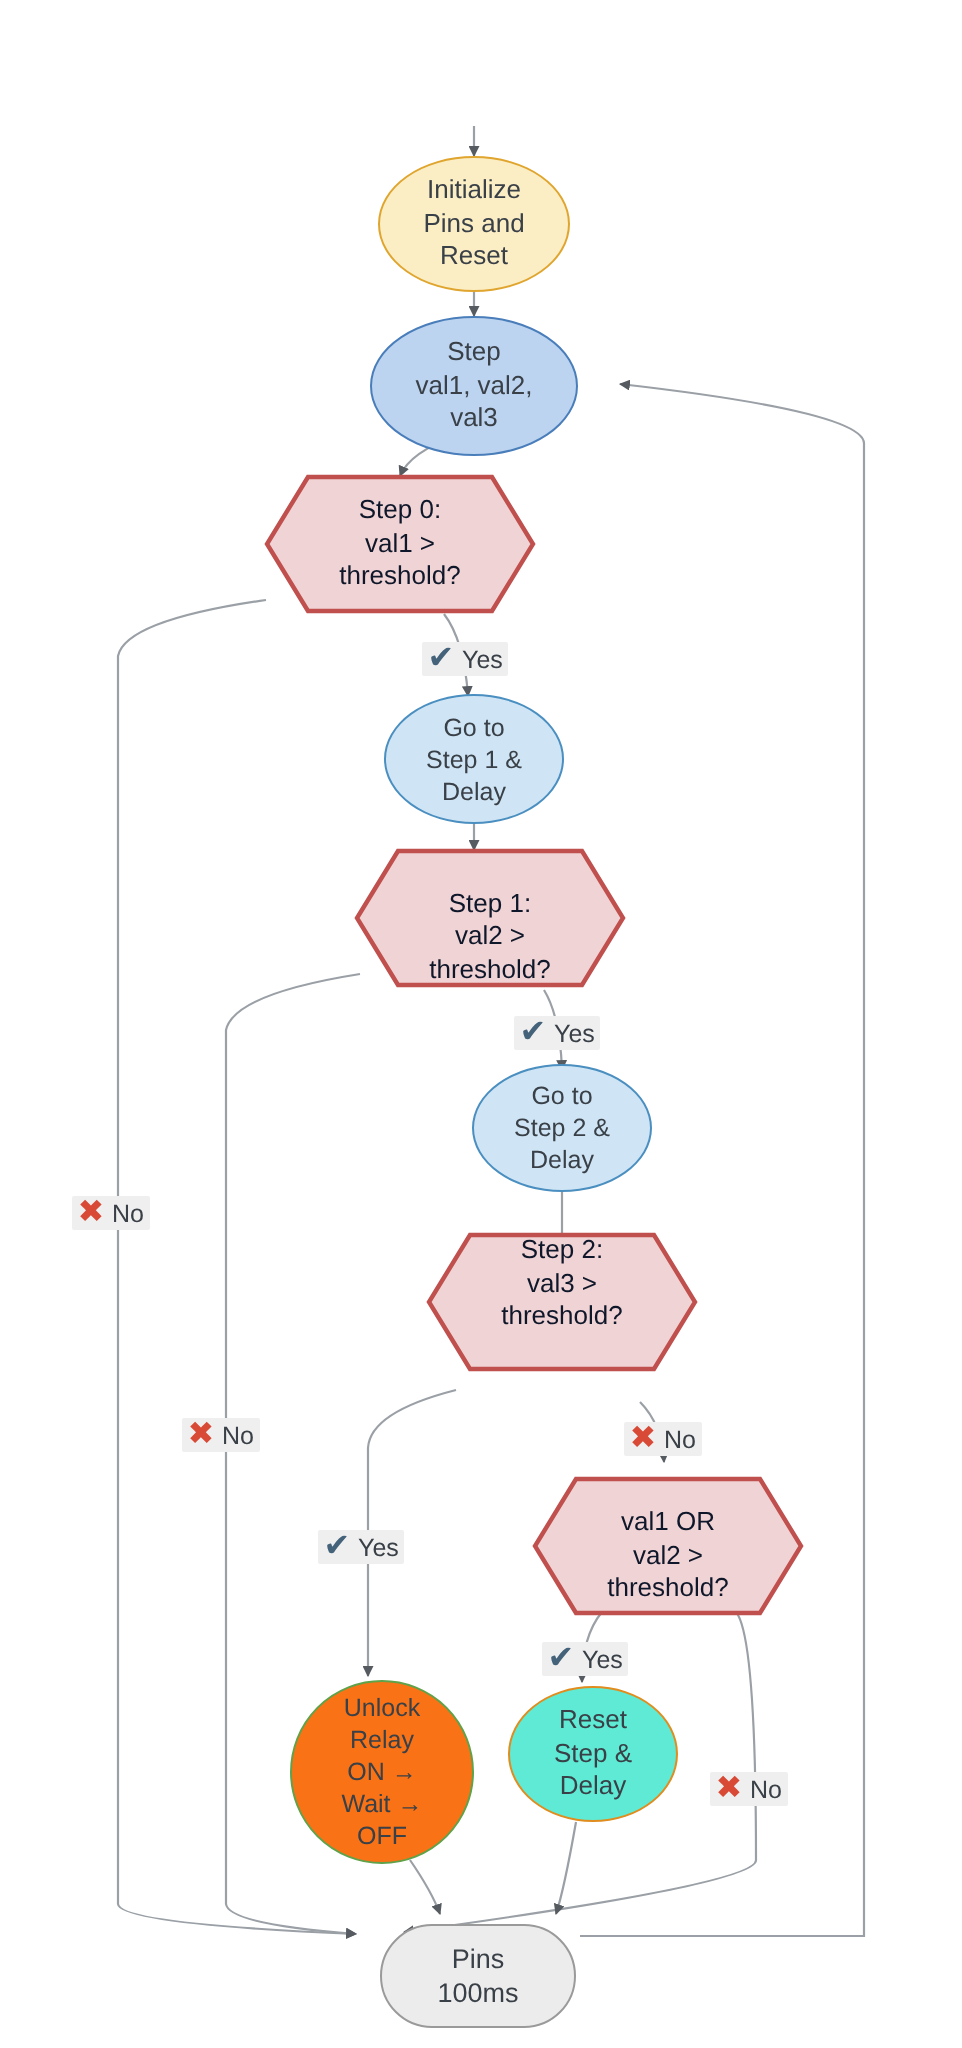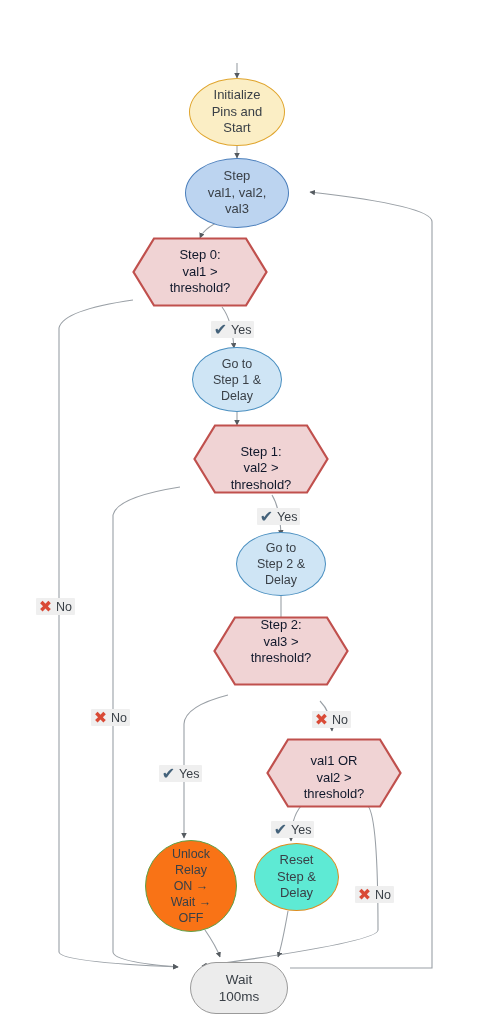--- a/index.html
+++ b/index.html
@@ -52,21 +52,21 @@
       <path d="M205,930 Q216,946 220,957"></path>
       <path d="M288,911 Q282,945 278,957"></path>
       <path d="M290,968 L432,968 L432,222 Q433,206 310,192"></path>
     </g>
   </svg>
 
 
   <div class="node ellipse" style="left:189px;top:78px;width:96px;height:68px;background:#fbeec5;border:1.6px solid #e0a52e;font-size:13px;">
     <span class="txt">Initialize
 Pins and
-Start</span>
+Reset</span>
   </div>
 
   <div class="node ellipse" style="left:185px;top:158px;width:104px;height:70px;background:#bcd4f0;border:1.6px solid #4a7ebb;font-size:13px;">
     <span class="txt">Step
 val1, val2,
 val3</span>
   </div>
 
   <div class="hexwrap" style="left:132px;top:237px;width:136px;height:70px;">
     <svg width="136" height="70" viewBox="0 0 136 70">
@@ -76,21 +76,21 @@
 val1 &gt;
 threshold?</div>
   </div>
 
   <div class="node ellipse" style="left:192px;top:347px;width:90px;height:65px;background:#cfe5f5;border:1.6px solid #4a8fc0;font-size:12.5px;">
     <span class="txt">Go to
 Step 1 &amp;
 Delay</span>
   </div>
 
-  <div class="hexwrap" style="left:193px;top:424px;width:136px;height:89px;">
+  <div class="hexwrap" style="left:177px;top:424px;width:136px;height:89px;">
     <svg width="136" height="70" viewBox="0 0 136 70">
       <polygon points="22,1.5 114,1.5 134.5,35 114,68.5 22,68.5 1.5,35" fill="#f0d3d4" stroke="#c0504d" stroke-width="2.2"></polygon>
     </svg>
     <div class="hexlabel" style="font-size:13px;">Step 1:
 val2 &gt;
 threshold?</div>
   </div>
 
   <div class="node ellipse" style="left:236px;top:532px;width:90px;height:64px;background:#cfe5f5;border:1.6px solid #4a8fc0;font-size:12.5px;">
     <span class="txt">Go to
@@ -124,21 +124,21 @@
 OFF</span>
   </div>
 
   <div class="node ellipse" style="left:254px;top:843px;width:85px;height:68px;background:#5eead4;border:1.6px solid #e08c1e;font-size:13px;">
     <span class="txt">Reset
 Step &amp;
 Delay</span>
   </div>
 
   <div class="node stadium" style="left:190px;top:962px;width:98px;height:52px;background:#ececec;border:1.6px solid #9a9a9a;font-size:13.5px;">
-    <span class="txt">Wait
+    <span class="txt">Pins
 100ms</span>
   </div>
 
   <div class="edgelabel" style="left:211px;top:321px;">
     <span class="gl check">✔</span>
     <span>Yes</span>
   </div>
 
   <div class="edgelabel" style="left:36px;top:598px;">
     <span class="gl cross">✖</span>

